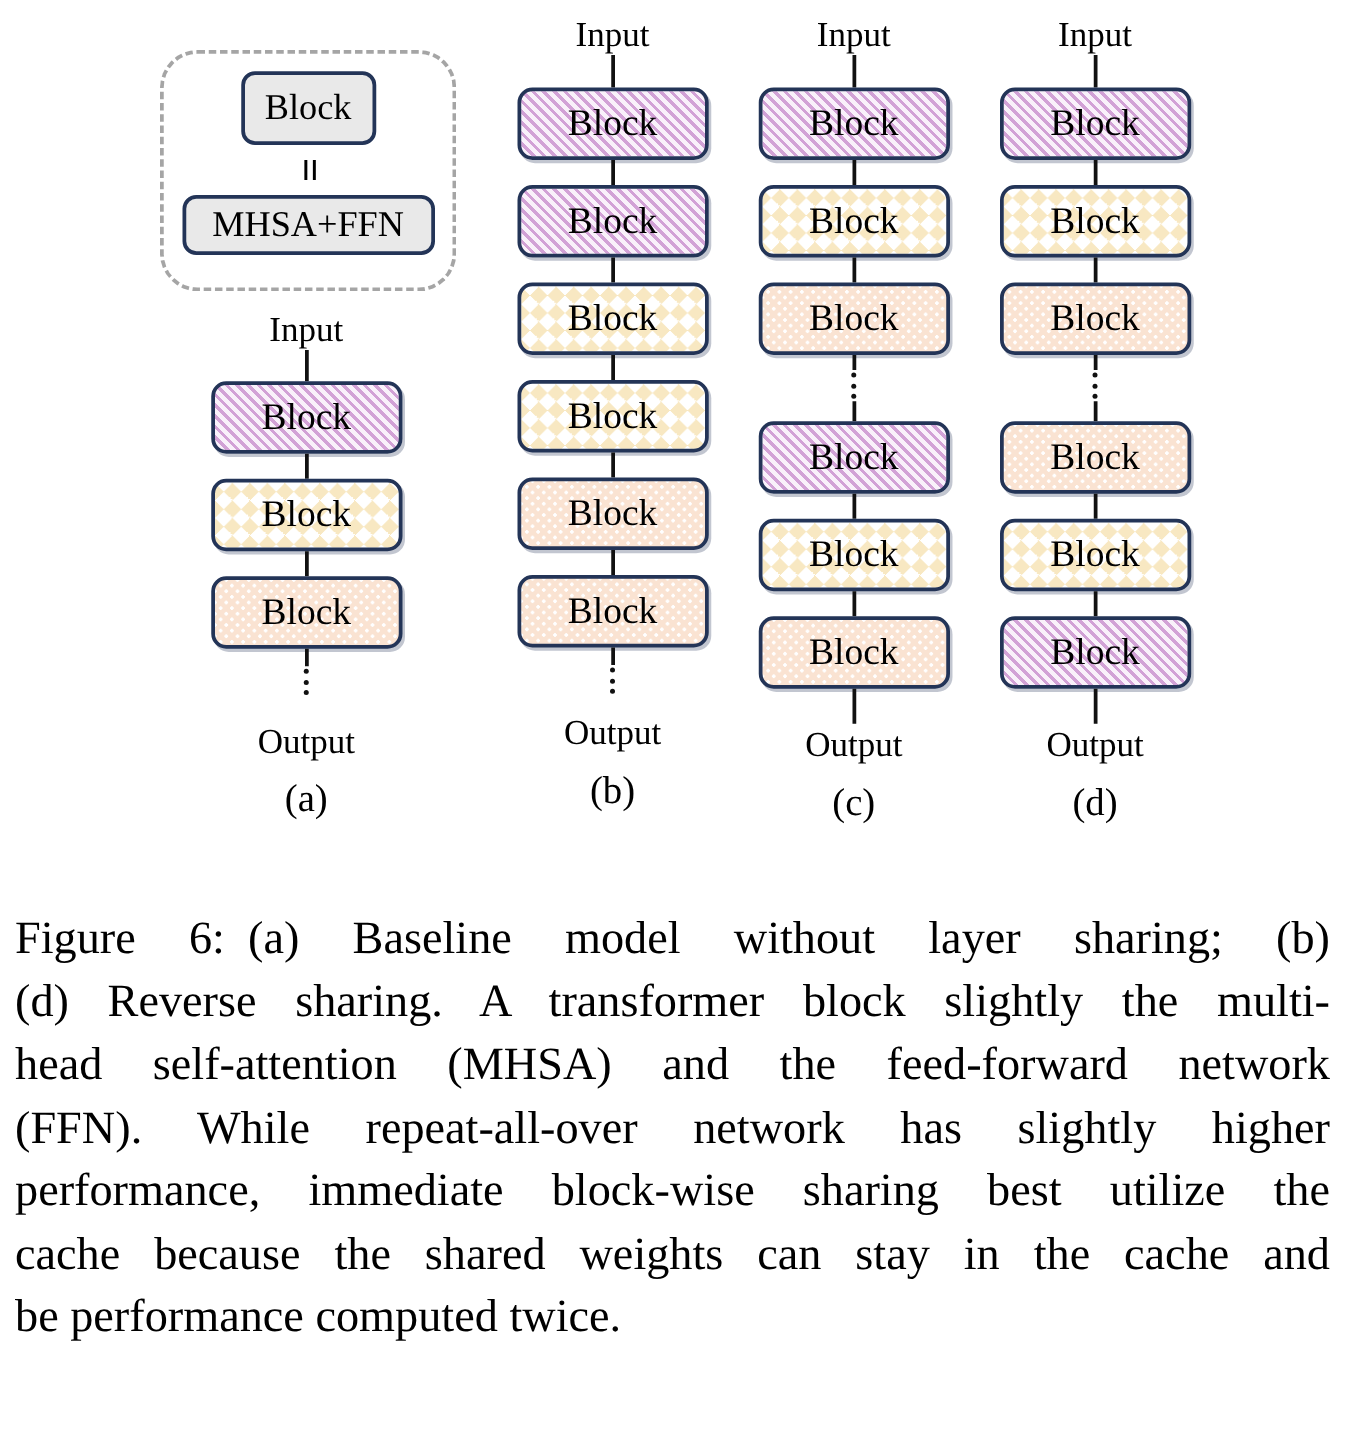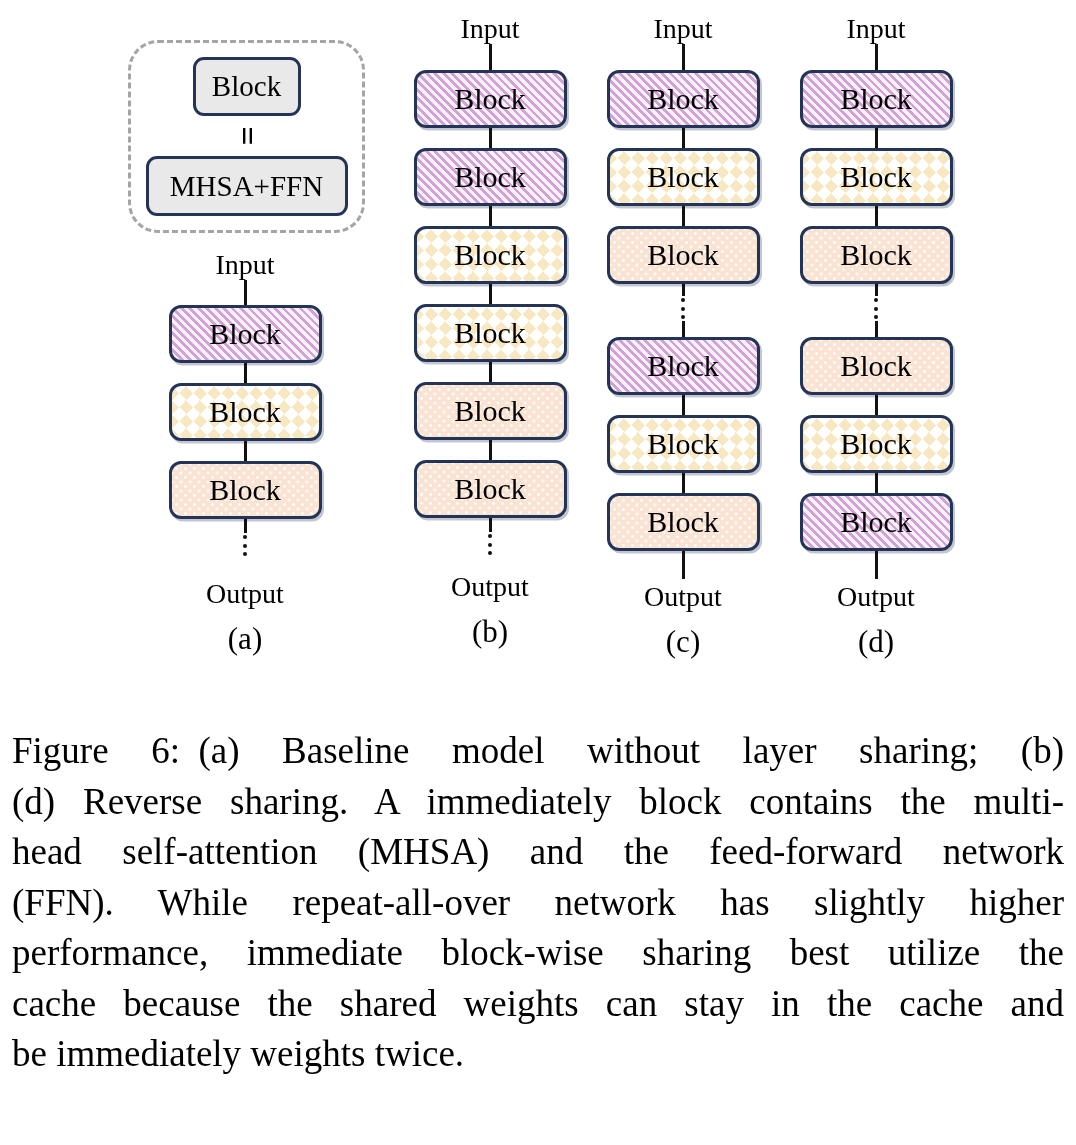--- a/index.html
+++ b/index.html
@@ -43,21 +43,21 @@
     background-size:9px 9px;background-position:0 0,4.5px 4.5px;}
 
   
   .legend{position:absolute;left:128px;top:40px;width:237px;height:193px;box-sizing:border-box;
           border:3px dashed #a5a5a5;border-radius:30px;
           display:flex;flex-direction:column;align-items:center;padding-top:14px;}
   .legend-box{box-sizing:border-box;border:3.5px solid #233457;border-radius:11px;
               background:#e9e9e9;display:flex;align-items:center;justify-content:center;
               font-size:29px;flex:none;}
   .legend-box.small{width:108px;height:59px;}
-  .legend-box.wide{width:202px;height:60px;}
+  .legend-box.wide{width:202px;height:48px;}
   .equals-wrap{height:40px;display:flex;align-items:center;justify-content:center;flex:none;}
   .equals{display:inline-block;transform:rotate(90deg);font-size:34px;font-weight:bold;line-height:1;}
 
   
   .caption{position:absolute;left:12px;top:714px;width:1052px;font-size:37px;line-height:50.5px;margin-top:12px;}
   .caption .line{white-space:nowrap;}
   .caption .just{text-align:justify;text-align-last:justify;white-space:normal;}
   .caption .last{text-align:left;}
 </style>
 </head>
@@ -206,21 +206,21 @@
     <div class="block" data-pattern="purple-hatch">
         <span>Block</span>
       </div>
     <div class="vline vl-28"></div>
     <span class="io-label" style="margin-top:3px">Output</span>
     <span class="letter-label">(d)</span>
   </div>
 
   <div class="caption">
     <div class="line just">Figure 6: (a) Baseline model without layer sharing; (b)</div>
-    <div class="line just">(d) Reverse sharing. A immediately block contains the multi-</div>
+    <div class="line just">(d) Reverse sharing. A transformer block slightly the multi-</div>
     <div class="line just">head self-attention (MHSA) and the feed-forward network</div>
     <div class="line just">(FFN). While repeat-all-over network has slightly higher</div>
     <div class="line just">performance, immediate block-wise sharing best utilize the</div>
     <div class="line just">cache because the shared weights can stay in the cache and</div>
-    <div class="line last">be immediately weights twice.</div>
+    <div class="line last">be performance computed twice.</div>
   </div>
 
 </div>
 
 </body></html>

